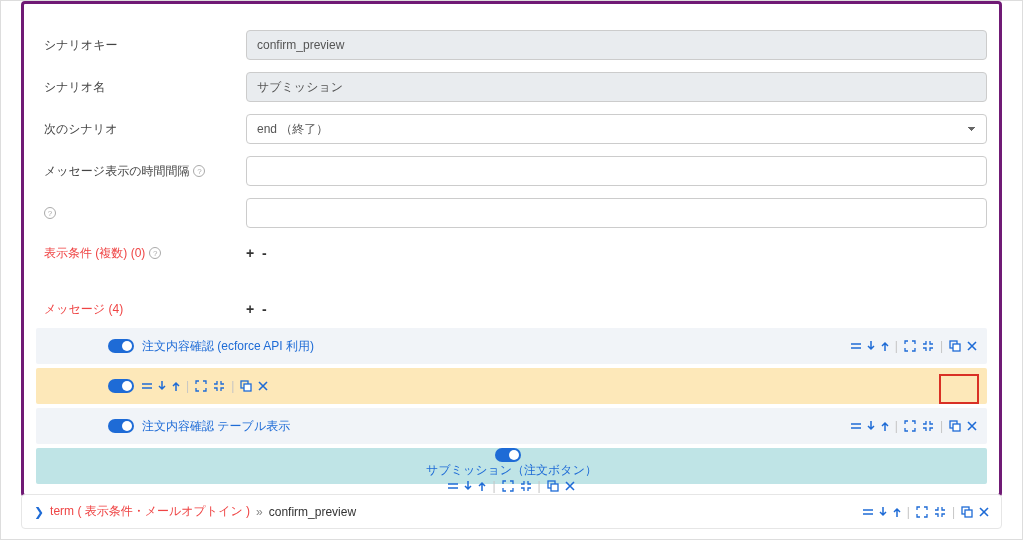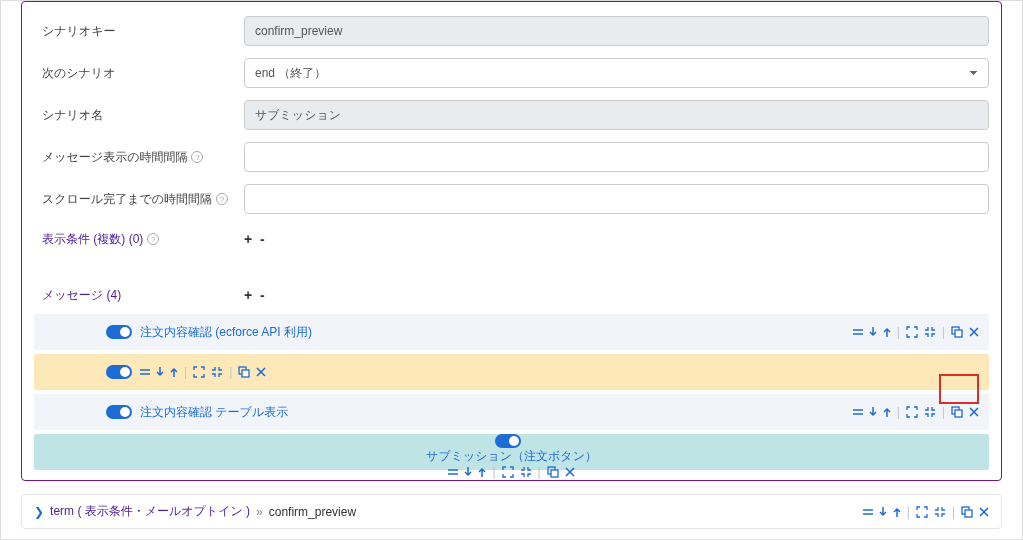--- a/index.html
+++ b/index.html
@@ -11,24 +11,24 @@
 }
 .page {
   width: 1023px;
   height: 540px;
   background: #fff;
   position: relative;
   border: 1px solid #ddd;
 }
 .panel {
   margin: 0 20px 10px 20px;
-  border: 1px solid #701a75;
+  border: 3px solid #701a75;
   border-radius: 4px;
   background: #fff;
-  padding-top: 8px;
+  padding-top: 20px;
 }
 .form-row {
   display: flex;
   align-items: center;
   padding: 6px 12px;
   min-height: 38px;
 }
 .form-label {
   width: 210px;
   flex-shrink: 0;
@@ -54,21 +54,21 @@
 .input.readonly { background: #e9ecef; }
 .select {
   appearance: none;
   background:
     linear-gradient(45deg, transparent 50%, #666 50%),
     linear-gradient(135deg, #666 50%, transparent 50%);
   background-position: calc(100% - 14px) 12px, calc(100% - 10px) 12px;
   background-size: 4px 4px, 4px 4px;
   background-repeat: no-repeat;
 }
-.link { color: #4c1d95; cursor: pointer; }
+.link { color: #ef4444; cursor: pointer; }
 .help-icon {
   display:inline-flex; width:12px; height:12px; border:1px solid #aaa;
   border-radius:50%; align-items:center; justify-content:center;
   font-size:8px; color:#aaa;
 }
 .plusminus { color:#333; font-size:14px; font-weight:600; letter-spacing:2px; }
 .msg-list { padding: 0 12px 6px 12px; }
 .msg-row {
   display:flex; align-items:center;
   padding: 0 10px;
@@ -112,48 +112,47 @@
   <div class="panel">
 
     <div class="form-row">
       <div class="form-label">シナリオキー</div>
       <div class="form-control">
         <input class="input readonly" readonly="" value="confirm_preview" style="">
       </div>
     </div>
 
     <div class="form-row">
+      <div class="form-label">シナリオ名</div>
+      <div class="form-control">
+        <input class="input readonly" readonly="" value="サブミッション" style="">
+      </div>
+    </div>
+
+    <div class="form-row">
       <div class="form-label">次のシナリオ</div>
       <div class="form-control">
         <select class="select">
           <option>end （終了）</option>
         </select>
       </div>
     </div>
 
     <div class="form-row">
-      <div class="form-label">シナリオ名</div>
-      <div class="form-control">
-        <input class="input readonly" readonly="" value="サブミッション" style="">
-      </div>
-    </div>
-
-    <div class="form-row">
       <div class="form-label">
         <span>メッセージ表示の時間間隔</span>
         <span class="help-icon">?</span>
       </div>
       <div class="form-control">
         <input class="input" value="" style="">
       </div>
     </div>
 
     <div class="form-row">
       <div class="form-label">
-        <span>スクロール完了までの時間間隔</span>
         <span class="help-icon">?</span>
       </div>
       <div class="form-control">
         <input class="input" value="" style="">
       </div>
     </div>
 
     <div class="form-row">
       <div class="form-label">
         <span class="link">表示条件 (複数) (0)</span>

